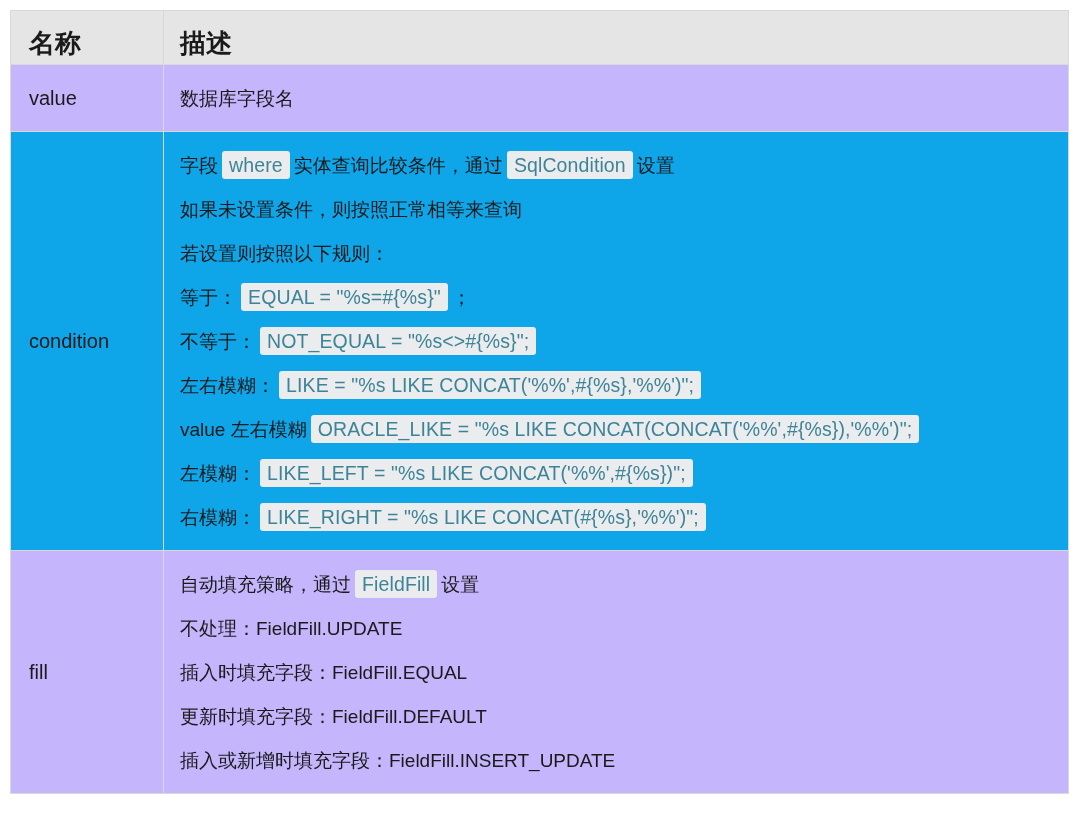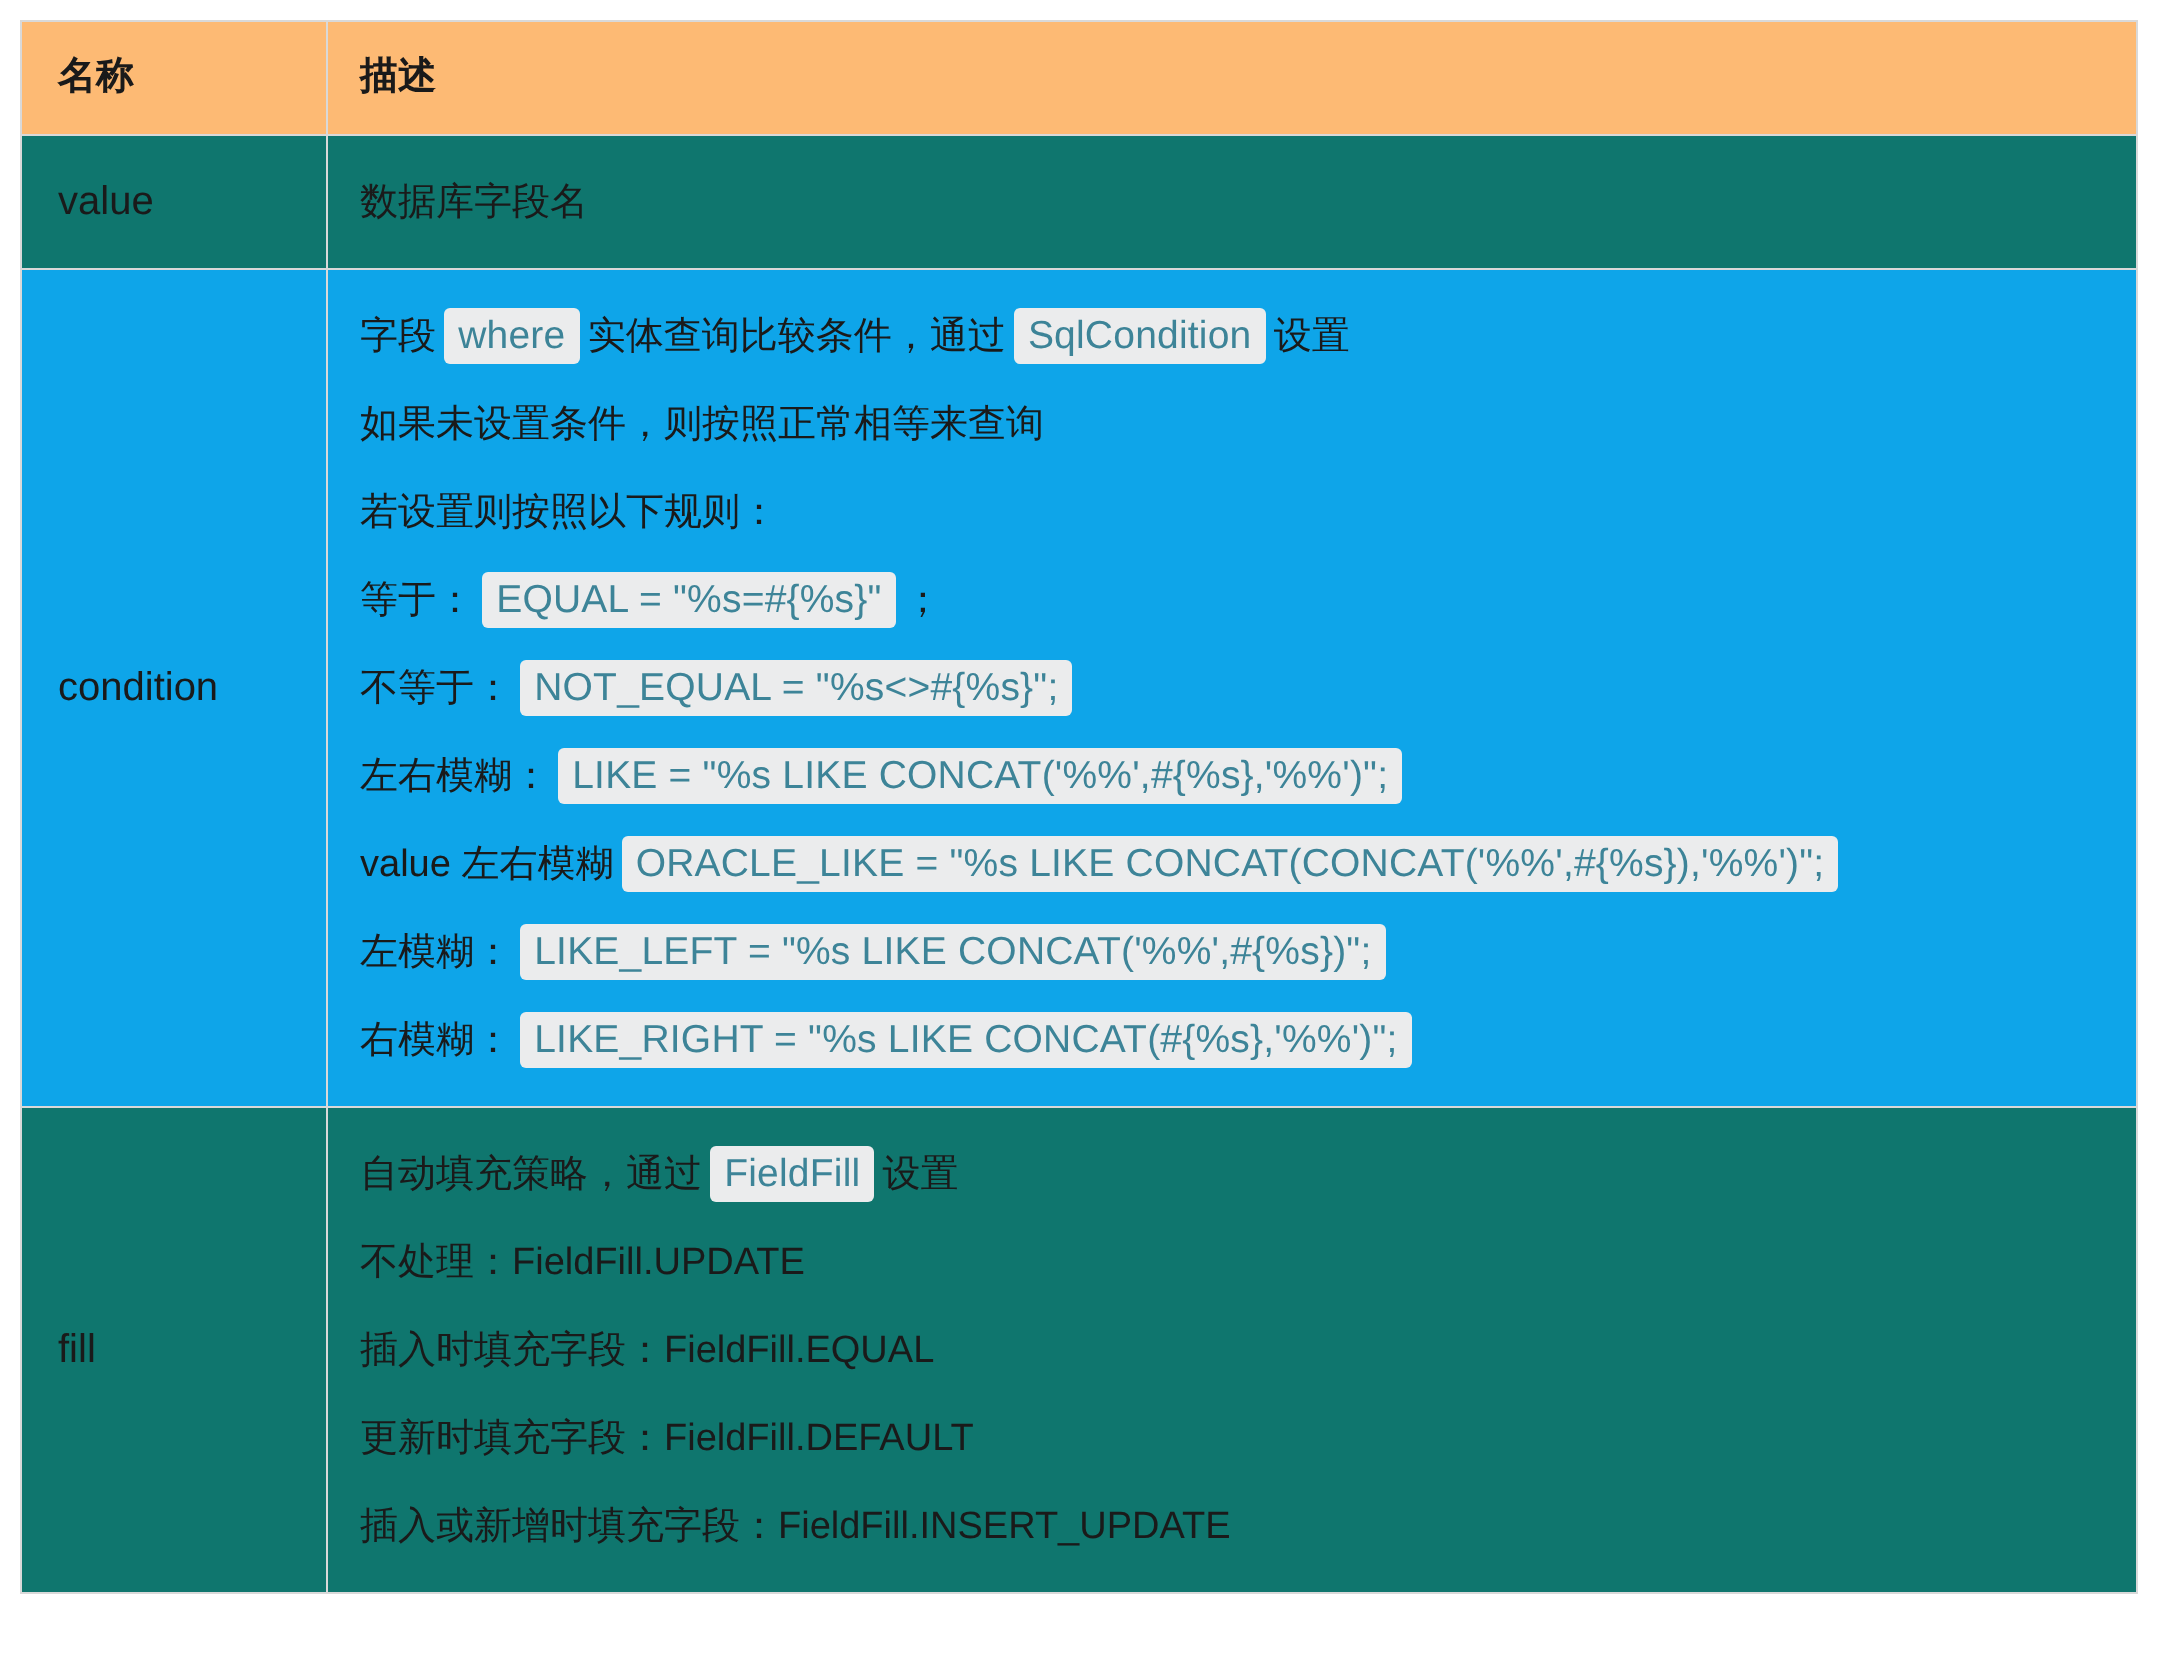--- a/index.html
+++ b/index.html
@@ -32,25 +32,25 @@
   table.doc-table col.c-desc { width: 905px; }
 
   table.doc-table th,
   table.doc-table td {
     border: 1px solid #d9d9d9;
     vertical-align: middle;
     text-align: left;
   }
 
   thead th {
-    background: #fdba74;
+    background: #e5e5e5;
     font-weight: bold;
-    font-size: 19px;
+    font-size: 26px;
     line-height: 1.35;
-    padding: 15px 0 15px 18px;
+    padding: 15px 0 3px 18px;
     color: #1a1a1a;
   }
   thead th.desc-head { padding-left: 16px; }
 
   tbody td.name-cell {
     font-size: 20px;
     line-height: 1.5;
     padding: 14px 10px 14px 18px;
     word-break: break-all;
     overflow-wrap: anywhere;
@@ -58,21 +58,21 @@
     background: inherit;
   }
 
   tbody td.desc-cell {
     font-size: 20.5px;
     line-height: 43px;
     padding: 11px 14px 11px 16px;
     color: #1a1a1a;
   }
 
-  tr.row-white > td { background: #0f766e; }
+  tr.row-white > td { background: #c4b5fd; }
   tr.row-tint  > td { background: #0ea5e9; }
 
   .desc-line {
     display: block;
     white-space: normal;
   }
 
   code.inline-code {
     background: #ebeced;
     color: #3d8498;

